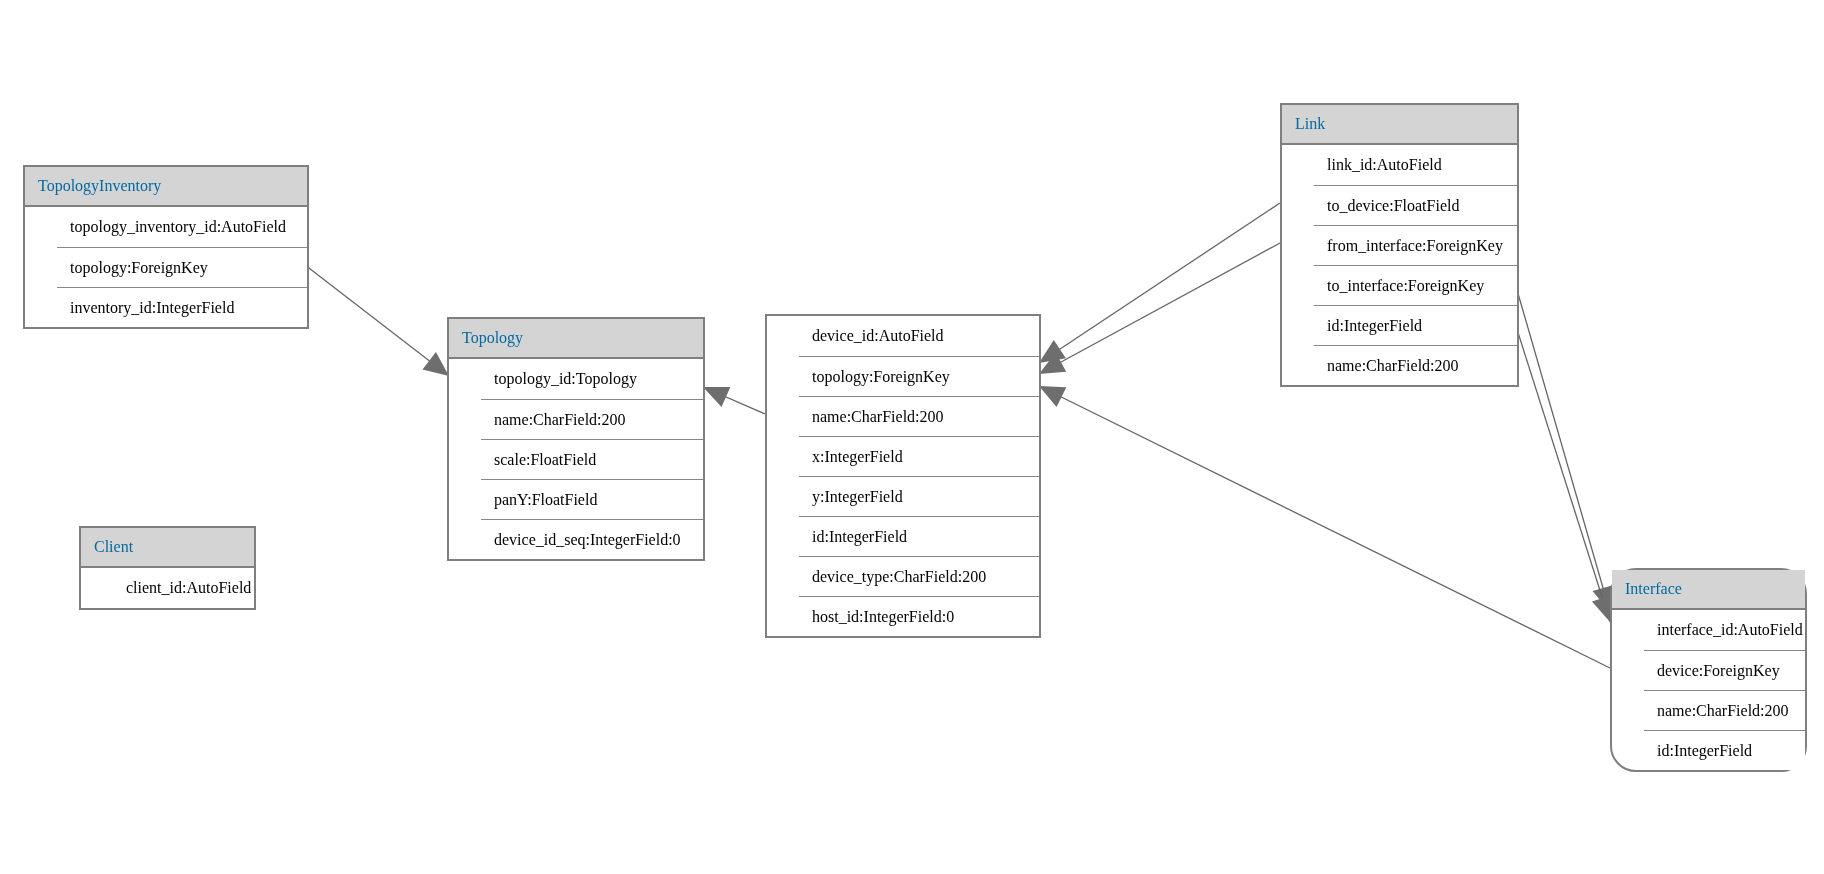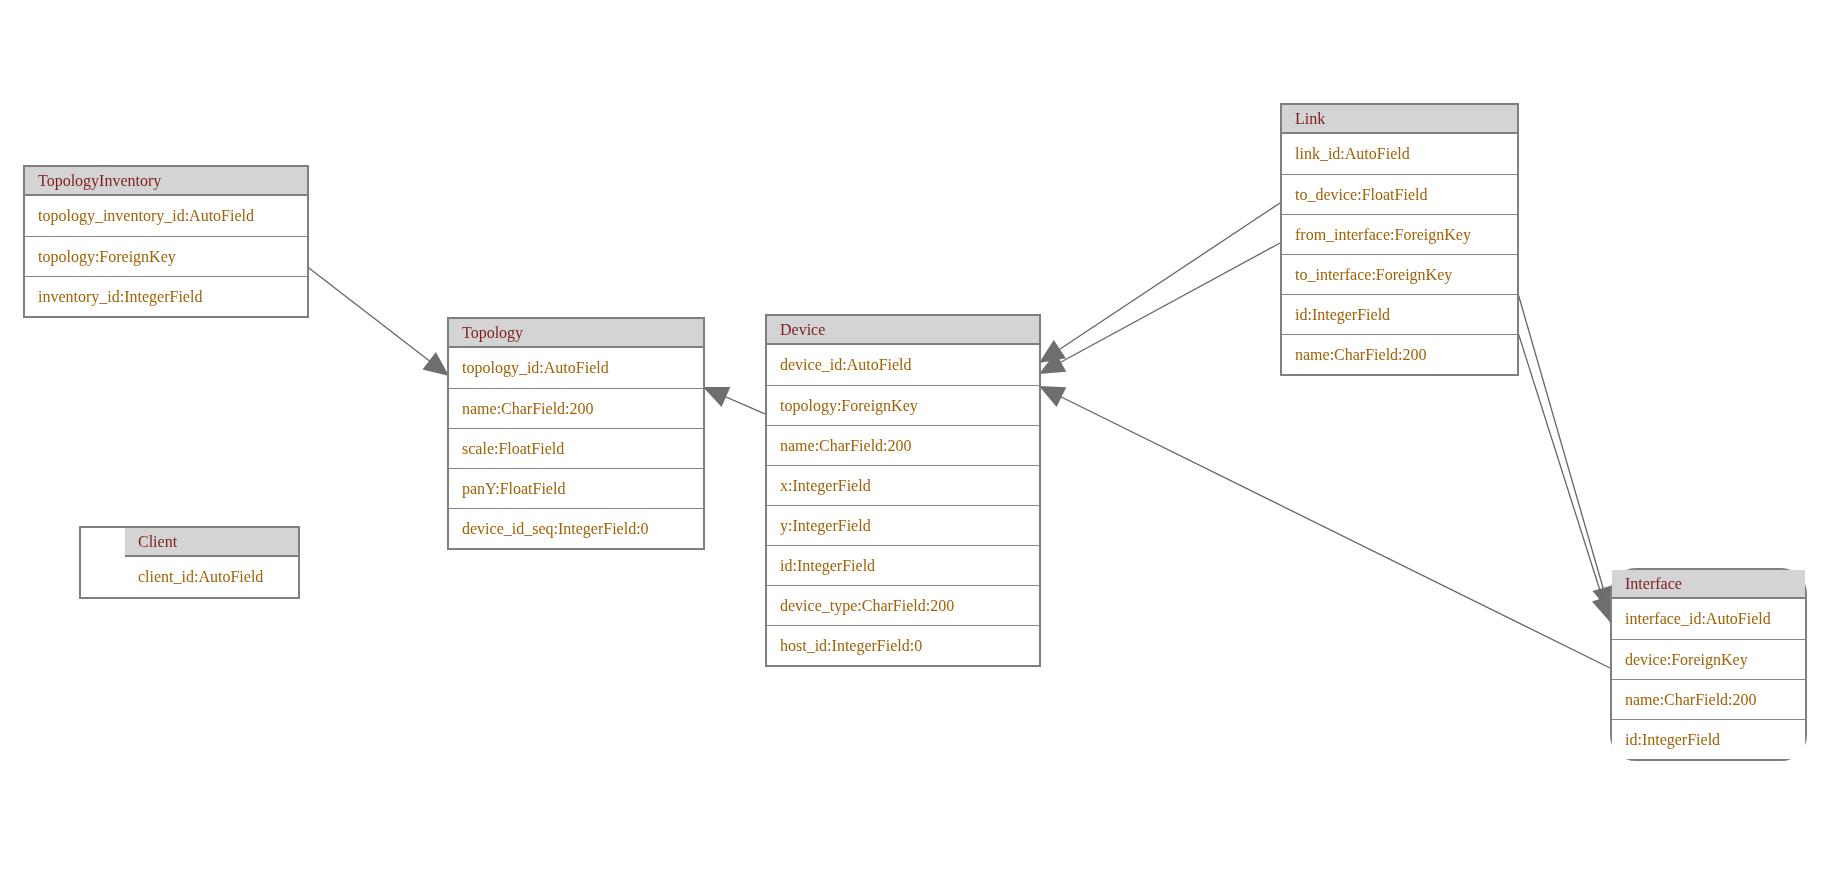--- a/index.html
+++ b/index.html
@@ -23,42 +23,43 @@
     height: 874px;
   }
   .entity {
     position: absolute;
     box-sizing: content-box;
     border: 2px solid #7f7f7f;
     background: #ffffff;
   }
   .entity-header {
     box-sizing: border-box;
-    height: 29px;
+    height: 40px;
     background: #d4d4d4;
     border-bottom: 2px solid #7f7f7f;
     display: flex;
     align-items: center;
     padding-left: 13px;
     font-size: 16px;
-    color: #7f1d1d;
+    color: #0369a1;
     white-space: nowrap;
     overflow: hidden;
   }
   .entity-row {
     box-sizing: border-box;
     height: 40px;
     display: flex;
     align-items: center;
     padding-left: 13px;
     font-size: 16px;
-    color: #a16207;
+    color: #000000;
     background: #ffffff;
     white-space: nowrap;
     overflow: hidden;
+    margin-left: 32px;
   }
   .entity-row + .entity-row {
     border-top: 1.5px solid #878787;
   }
 </style>
 </head>
 <body>
 
 <div id="canvas">
   <svg id="edges" xmlns="http://www.w3.org/2000/svg" width="1824" height="874" viewBox="0 0 1824 874">
@@ -79,32 +80,31 @@
     </svg>
 
 <div class="entity" style="left: 23px; top: 165px; width: 282px;">
       <div class="entity-header">TopologyInventory</div>
       <div class="entity-row">topology_inventory_id:AutoField</div>
       <div class="entity-row">topology:ForeignKey</div>
       <div class="entity-row">inventory_id:IntegerField</div>
     </div>
     <div class="entity" style="left: 447px; top: 317px; width: 254px;">
       <div class="entity-header">Topology</div>
-      <div class="entity-row">topology_id:AutoField</div>
+      <div class="entity-row">topology_id:Topology</div>
       <div class="entity-row">name:CharField:200</div>
       <div class="entity-row">scale:FloatField</div>
       <div class="entity-row">panY:FloatField</div>
       <div class="entity-row">device_id_seq:IntegerField:0</div>
     </div>
-    <div class="entity" style="left: 79px; top: 526px; width: 173px; padding-left: 44px;">
+    <div class="entity" style="left: 79px; top: 526px; width: 173px;">
       <div class="entity-header">Client</div>
       <div class="entity-row">client_id:AutoField</div>
     </div>
     <div class="entity" style="left: 765px; top: 314px; width: 272px;">
-      <div class="entity-header">Device</div>
       <div class="entity-row">device_id:AutoField</div>
       <div class="entity-row">topology:ForeignKey</div>
       <div class="entity-row">name:CharField:200</div>
       <div class="entity-row">x:IntegerField</div>
       <div class="entity-row">y:IntegerField</div>
       <div class="entity-row">id:IntegerField</div>
       <div class="entity-row">device_type:CharField:200</div>
       <div class="entity-row">host_id:IntegerField:0</div>
     </div>
     <div class="entity" style="left: 1280px; top: 103px; width: 235px;">

